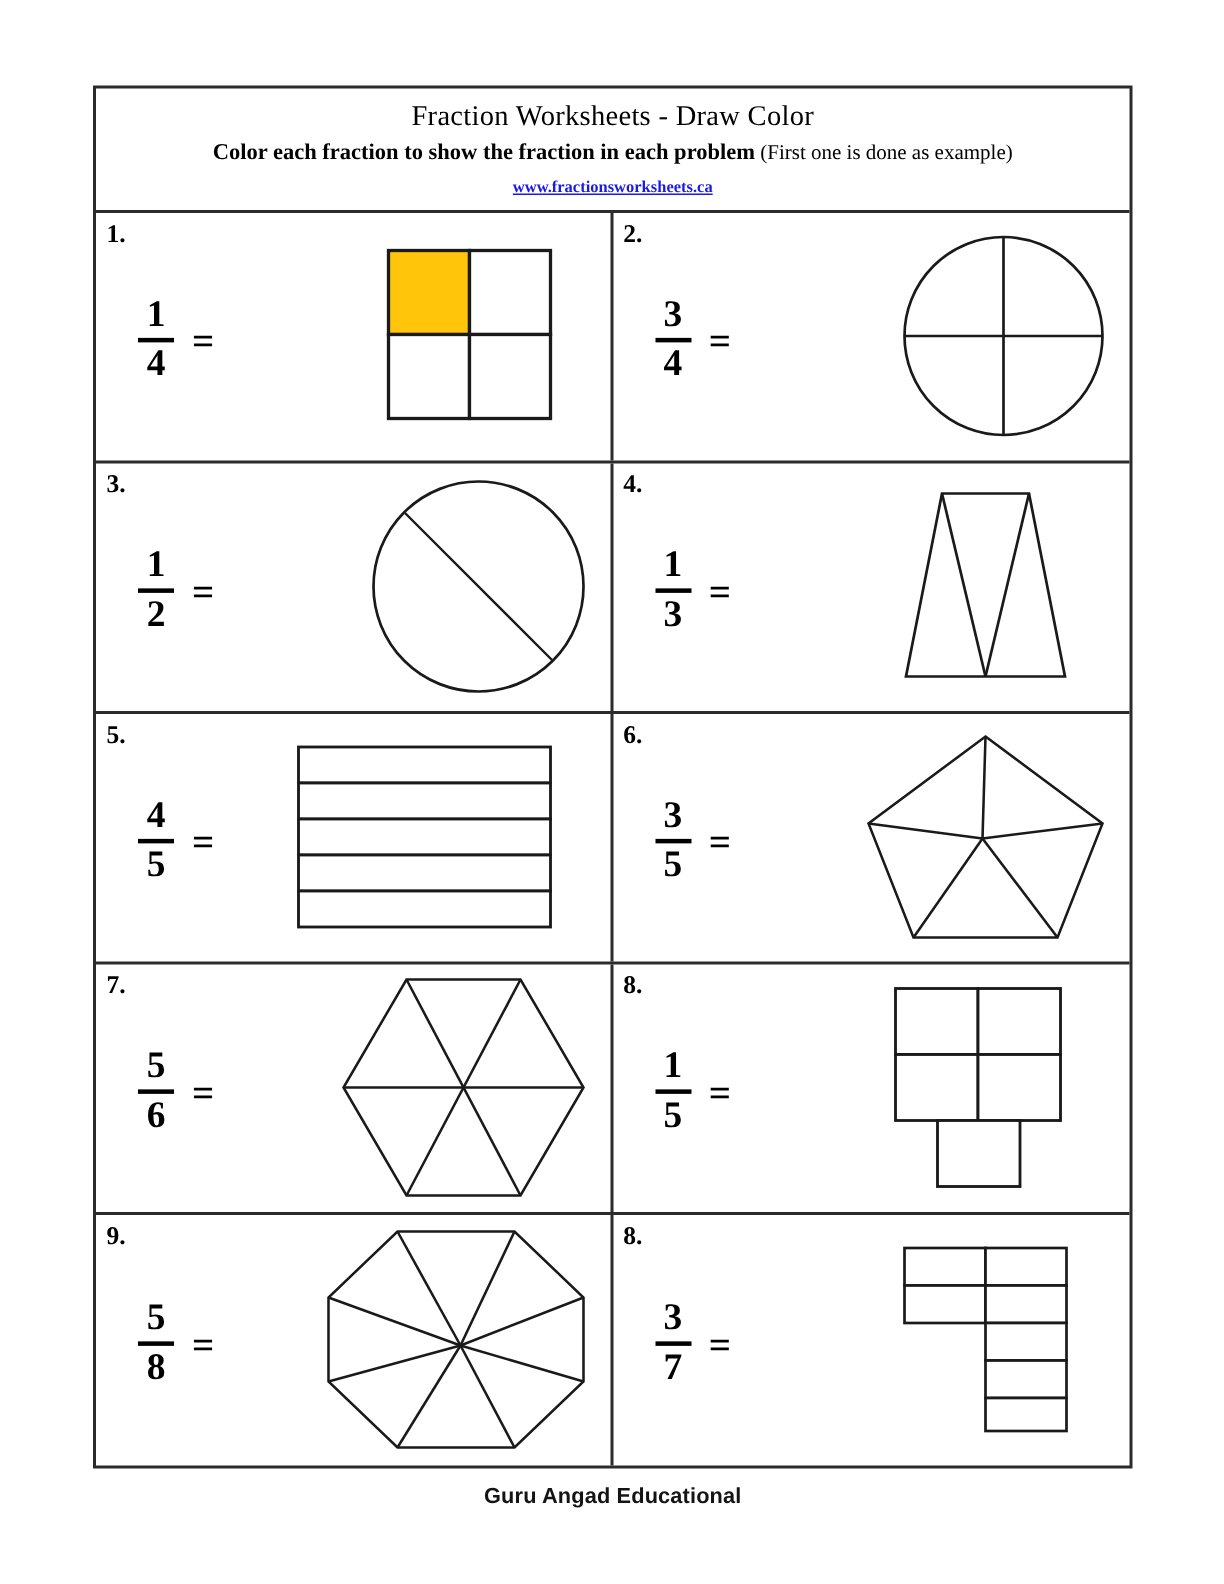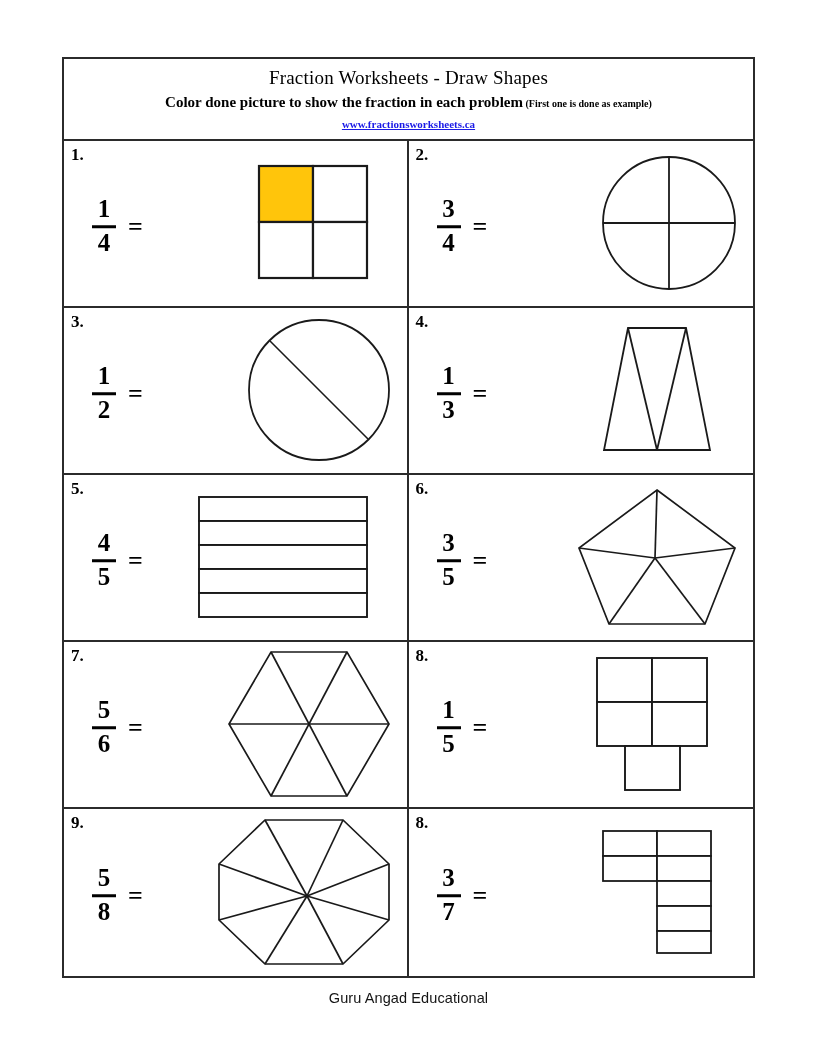--- a/index.html
+++ b/index.html
@@ -52,22 +52,22 @@
   .header-sub {
     font-family: "Liberation Serif", serif;
     font-size: 15px;
     line-height: 1.2;
     margin: 0 0 3px 0;
   }
   .header-sub .bold-part {
     font-weight: 700;
   }
   .header-sub .paren-part {
-    font-weight: 700;
-    font-size: 10px;
+    font-weight: 400;
+    font-size: 14px;
   }
   .header-url {
     font-family: "Liberation Serif", serif;
     font-size: 11px;
     font-weight: 700;
     color: #1a1ae6;
     text-decoration: underline;
     line-height: 1.2;
     display: inline-block;
   }
@@ -164,35 +164,35 @@
 
   
   .footer {
     position: absolute;
     left: 62px;
     top: 990px;
     width: 693px;
     text-align: center;
     font-family: "Liberation Sans", sans-serif;
     font-size: 14.5px;
-    font-weight: 400;
+    font-weight: 700;
     color: #141414;
     letter-spacing: 0.1px;
   }
 </style>
 </head>
 <body>
 
 <div class="page">
 
   <div class="worksheet">
 
     <div class="header">
-      <div class="header-title">Fraction Worksheets - Draw Shapes</div>
-      <div class="header-sub"><span class="bold-part">Color done picture to show the fraction in each problem</span><span class="paren-part"> (First one is done as example)</span></div>
+      <div class="header-title">Fraction Worksheets - Draw Color</div>
+      <div class="header-sub"><span class="bold-part">Color each fraction to show the fraction in each problem</span><span class="paren-part"> (First one is done as example)</span></div>
       <a class="header-url" href="#">www.fractionsworksheets.ca</a>
     </div>
 
     <div class="grid">
 
       <div class="grid-row">
 
         <div class="cell left-cell">
           <div class="cell-number">1.</div>
           <div class="expr">

